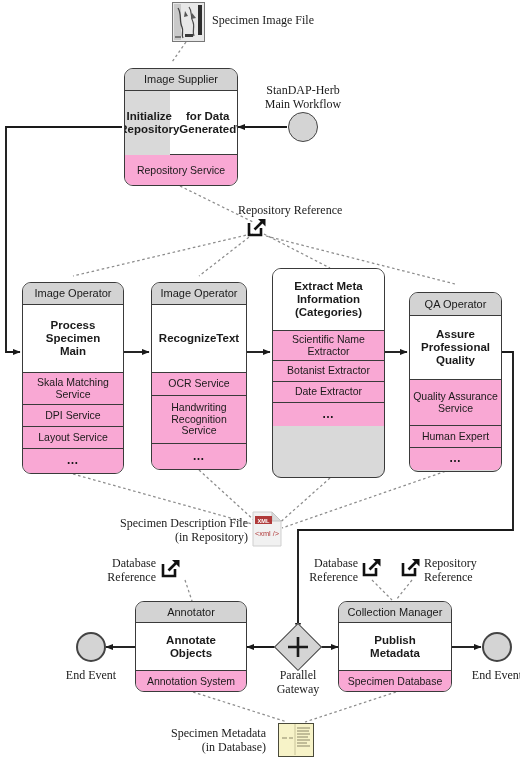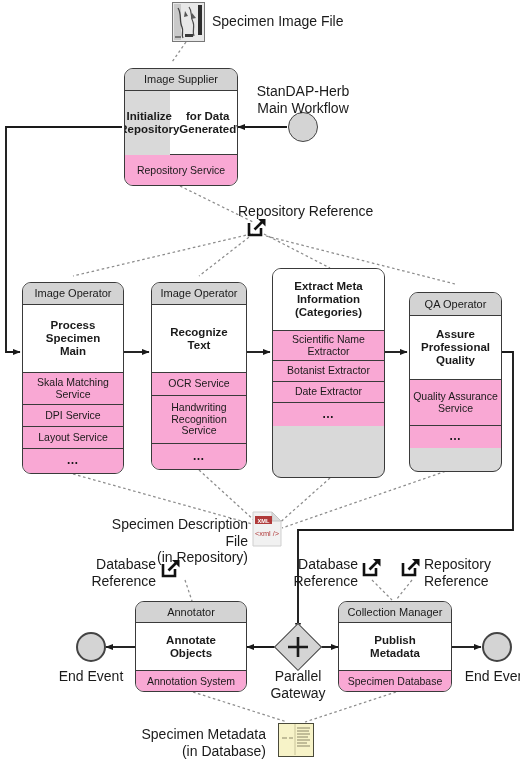--- a/index.html
+++ b/index.html
@@ -14,21 +14,21 @@
   .oprow{box-sizing:border-box;border-bottom:1.4px solid #3a3a3a;
          text-align:center;display:flex;align-items:center;justify-content:center;
          line-height:1.12;padding:2px 3px;}
   .oprow:last-child{border-bottom:none;}
   .lane-title{font-size:11px;background:#d3d3d3;}
   .lane-task{background:#ffffff;font-weight:bold;font-size:11.5px;}
   .lane-svc{background:#f9a8d4;font-size:10.5px;}
   .dots{letter-spacing:1px;font-size:12px;font-weight:bold;}
 
   
-  .lbl{position:absolute;font-size:14px;line-height:1.18;color:#1a1a1a;}
+  .lbl{position:absolute;font-size:12px;line-height:1.18;color:#1a1a1a;font-family:Liberation Serif, serif;}
   .lbl.r{text-align:right;}
   .lbl.c{text-align:center;}
 
   
   .evt{position:absolute;border-radius:50%;background:#d4d4d4;
        border:1.7px solid #444;box-sizing:border-box;}
 
   
   .gw{position:absolute;width:34px;height:34px;background:#d4d4d4;
       border:1.7px solid #444;box-sizing:border-box;transform:rotate(45deg);}
@@ -154,21 +154,21 @@
       <span>Main</span>
     </div>
     <div class="oprow lane-svc" style="height:32px;">Skala Matching Service</div>
     <div class="oprow lane-svc" style="height:22px;">DPI Service</div>
     <div class="oprow lane-svc" style="height:22px;">Layout Service</div>
     <div class="oprow lane-svc dots" style="height:24px;">…</div>
   </div>
 
   <div class="opbox" style="left:151px;top:282px;width:96px;height:188px;">
     <div class="oprow lane-title" style="height:22px;">Image Operator</div>
-    <div class="oprow lane-task" style="height:68px;flex-direction:column;align-items:center;">
+    <div class="oprow lane-task" style="height:68px;flex-direction:row;align-items:center;">
       <span>Recognize</span>
       <span>Text</span>
     </div>
     <div class="oprow lane-svc" style="height:23px;">OCR Service</div>
     <div class="oprow lane-svc" style="height:48px;">Handwriting Recognition Service</div>
     <div class="oprow lane-svc dots" style="height:25px;">…</div>
   </div>
 
   <div class="opbox" style="left:272px;top:268px;width:113px;height:210px;">
     <div class="oprow lane-task" style="height:62px;flex-direction:column;">
@@ -183,20 +183,21 @@
   </div>
 
   <div class="opbox" style="left:409px;top:292px;width:93px;height:180px;">
     <div class="oprow lane-title" style="height:23px;">QA Operator</div>
     <div class="oprow lane-task" style="height:64px;flex-direction:column;">
       <span>Assure</span>
       <span>Professional</span>
       <span>Quality</span>
     </div>
     <div class="oprow lane-svc" style="height:46px;">Quality Assurance Service</div>
+    <div class="oprow lane-svc" style="height:22px;">Human Expert</div>
     <div class="oprow lane-svc dots" style="height:22px;">…</div>
   </div>
 
   <div class="lbl r" style="left:100px;top:516px;width:148px;">
     <div>Specimen Description File</div>
     <div>(in Repository)</div>
   </div>
   <div class="xmlico" style="left:252px;top:511px;">
     <svg width="30" height="36" viewBox="0 0 30 36">
       <path d="M1,1 L20,1 L29,10 L29,35 L1,35 Z" fill="#f1f1f1" stroke="#cfcfcf" stroke-width="1"></path>

